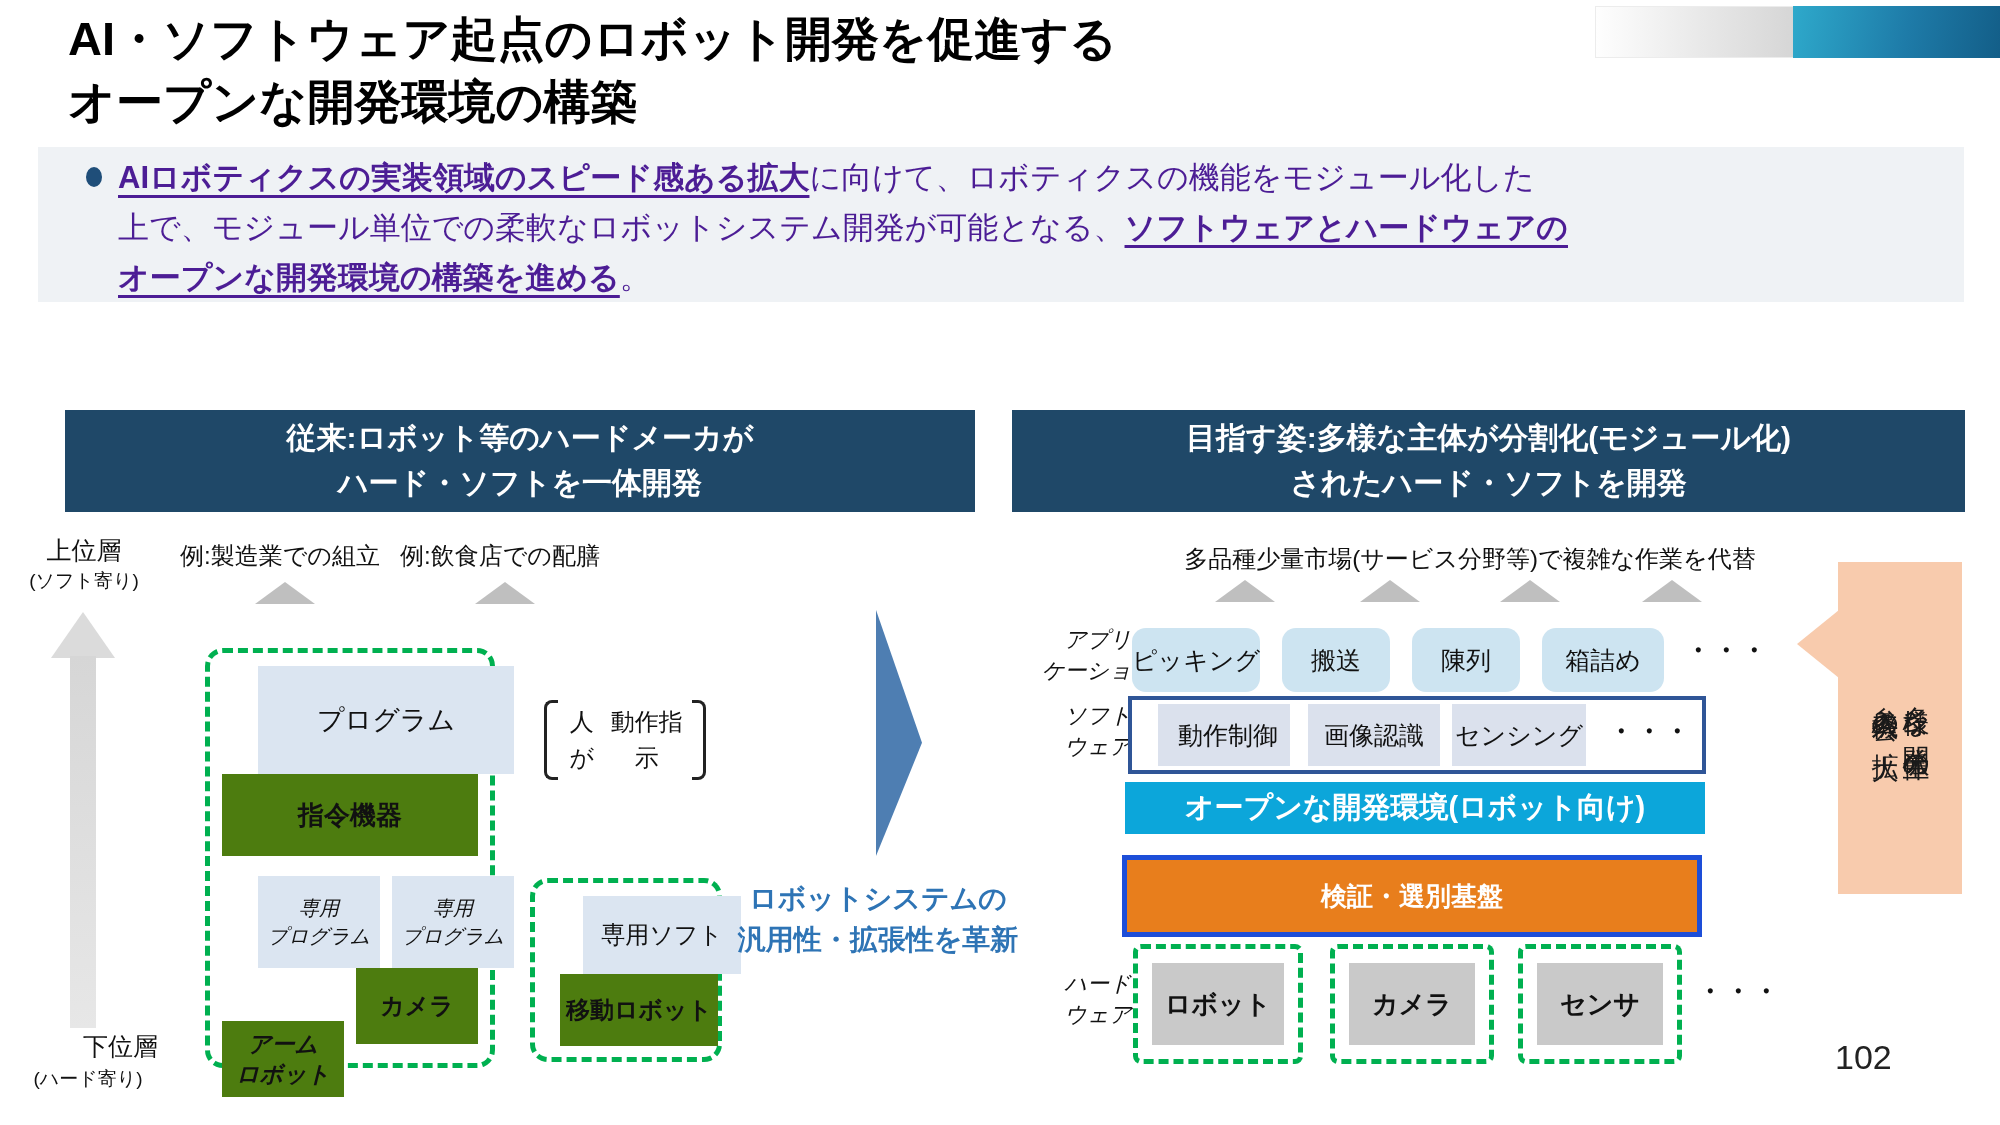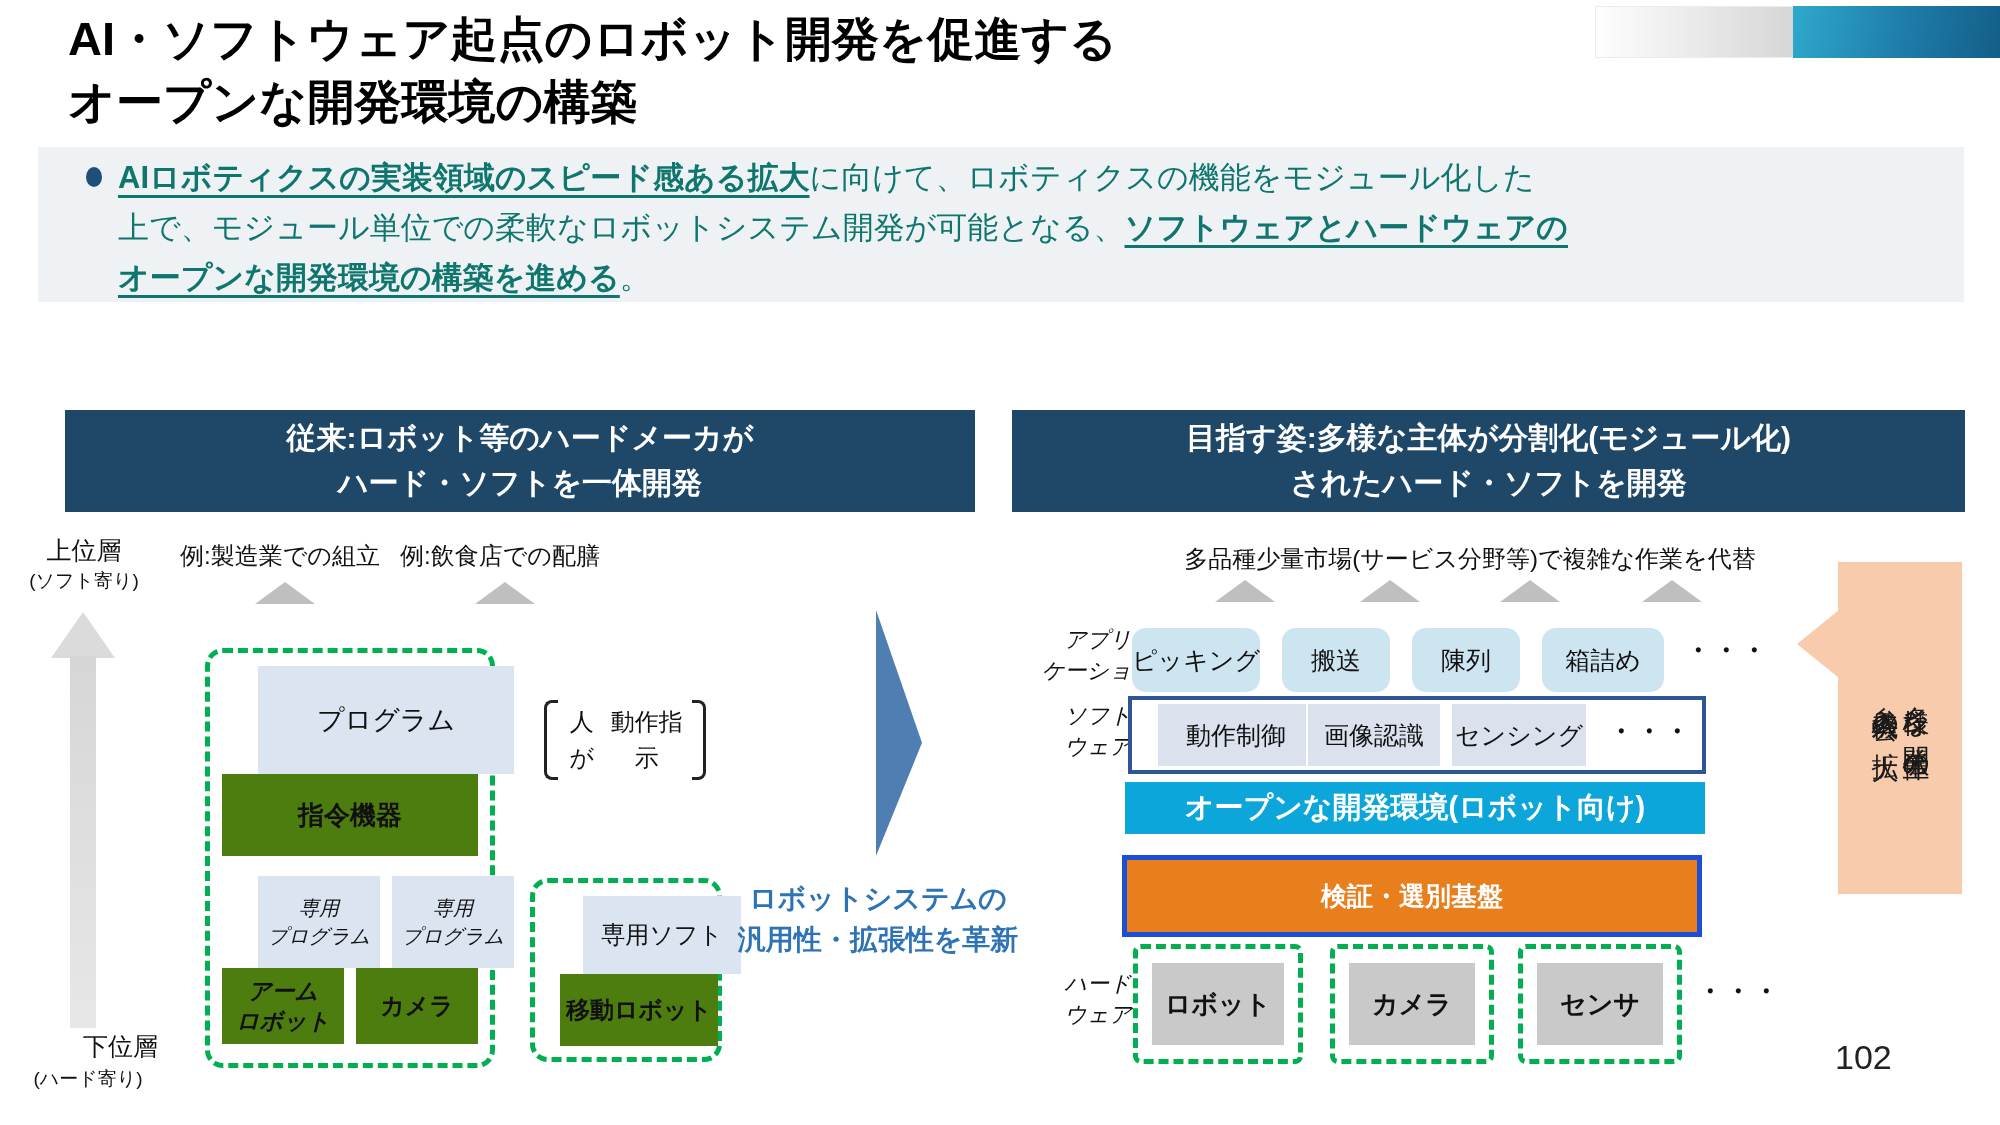--- a/index.html
+++ b/index.html
@@ -13,21 +13,21 @@
   .deco{left:1595px;top:6px;width:405px;height:52px;display:flex;}
   .deco-left{flex:1;background:linear-gradient(to right,#fefefe,#d6d6d6);border:1px solid #ececec;border-right:none;}
   .deco-right{flex:1.05;background:linear-gradient(100deg,#2ea9cb 0%,#1e7ba8 55%,#135e88 100%);}
 
   
   .title{left:68px;top:8px;width:1500px;font-size:47px;font-weight:800;line-height:1.34;color:#000;letter-spacing:0px;}
 
   
   .summary-panel{left:38px;top:147px;width:1926px;height:155px;background:#eff2f5;}
   .bullet-dot{left:86px;top:167px;width:16px;height:20px;border-radius:50%;background:#1f4e79;}
-  .summary-text{left:118px;top:153px;width:1800px;font-size:31px;line-height:50px;color:#0f766e;}
+  .summary-text{left:118px;top:153px;width:1800px;font-size:31px;line-height:50px;color:#4c1d95;}
   .bu{font-weight:800;text-decoration:underline;text-decoration-thickness:3px;text-underline-offset:7px;}
 
   
   .banner{top:410px;height:102px;background:#1f4868;color:#fff;font-weight:800;font-size:30px;line-height:45px;padding-top:5px;text-align:center;}
   .banner-left{left:65px;width:910px;}
   .banner-right{left:1012px;width:953px;}
 
   
   .axis-top{left:14px;top:534px;width:140px;text-align:center;font-size:25px;}
   .axis-top-sub{left:6px;top:568px;width:156px;text-align:center;font-size:19px;}
@@ -44,21 +44,21 @@
 
   
   .gbox{border:5px dashed #00b050;border-radius:18px;background:transparent;}
   .gbox1{left:205px;top:648px;width:290px;height:420px;}
   .gbox2{left:530px;top:878px;width:192px;height:184px;}
   .bluebox{background:#dbe5f1;margin-left:36px;}
   .graybox{background:#4d7c0f;font-weight:800;}
   .box-program{left:222px;top:666px;width:256px;height:108px;font-size:27px;}
   .box-commander{left:222px;top:774px;width:256px;height:82px;font-size:26px;}
   .colA-top{left:222px;top:876px;width:122px;height:92px;font-size:20px;line-height:28px;}
-  .colA-bot{left:222px;top:968px;width:122px;height:76px;font-size:23px;line-height:30px;}
+  .colA-bot{left:222px;top:1021px;width:122px;height:76px;font-size:23px;line-height:30px;}
   .colB-top{left:356px;top:876px;width:122px;height:92px;font-size:20px;line-height:28px;}
   .colB-bot{left:356px;top:968px;width:122px;height:76px;font-size:24px;}
   .box-dedsoft{left:547px;top:896px;width:158px;height:78px;font-size:24px;}
   .box-mobile{left:560px;top:974px;width:158px;height:72px;font-size:24px;font-family:Liberation Mono, monospace;}
 
   
   .human-note{left:560px;top:700px;width:130px;height:80px;font-size:24px;line-height:36px;flex-direction:row;}
   .brk{width:14px;height:80px;border:3px solid #222;}
   .brk-l{left:544px;top:700px;border-right:none;border-radius:8px 0 0 8px;}
   .brk-r{left:692px;top:700px;border-left:none;border-radius:0 8px 8px 0;}
@@ -74,21 +74,21 @@
   .row-label{width:120px;text-align:center;font-size:22px;line-height:31px;color:#111;}
   .lbl-app{left:1038px;top:624px;}
   .lbl-soft{left:1038px;top:700px;}
   .lbl-hard{left:1038px;top:968px;}
   .app-box{top:628px;height:64px;background:#cde4f1;border-radius:14px;font-size:25px;}
   .app1{left:1132px;width:128px;} .app2{left:1282px;width:108px;} .app3{left:1412px;width:108px;} .app4{left:1542px;width:122px;}
   .ellipsis{font-size:26px;font-weight:700;letter-spacing:2px;color:#111;}
   .app-ellipsis{left:1685px;top:633px;}
   .soft-container{left:1128px;top:696px;width:578px;height:78px;background:#ffffff;border:4px solid #2f5597;}
   .soft-box{top:704px;height:62px;background:#dbe1ed;font-size:25px;}
-  .soft1{left:1158px;width:148px;padding-left:8px;} .soft2{left:1308px;width:132px;} .soft3{left:1452px;width:134px;}
+  .soft1{left:1158px;width:132px;padding-left:8px;} .soft2{left:1308px;width:132px;} .soft3{left:1452px;width:134px;}
   .soft-ellipsis{left:1608px;top:714px;}
   .open-env{left:1125px;top:782px;width:580px;height:52px;background:#0ca6da;color:#fff;font-weight:800;font-size:29px;}
   .platform{left:1122px;top:855px;width:580px;height:82px;background:#e87e1c;border:5px solid #1d4ed8;color:#fff;font-weight:800;font-size:26px;}
   .hw-g{top:944px;height:120px;border:5px dashed #00b050;border-radius:8px;}
   .hwg1{left:1133px;width:170px;} .hwg2{left:1330px;width:164px;} .hwg3{left:1518px;width:164px;}
   .hw-box{top:963px;height:82px;background:#c9c9c9;font-weight:800;font-size:26px;}
   .hw1{left:1152px;width:132px;} .hw2{left:1349px;width:126px;} .hw3{left:1537px;width:126px;}
   .hw-ellipsis{left:1697px;top:974px;}
 
   

